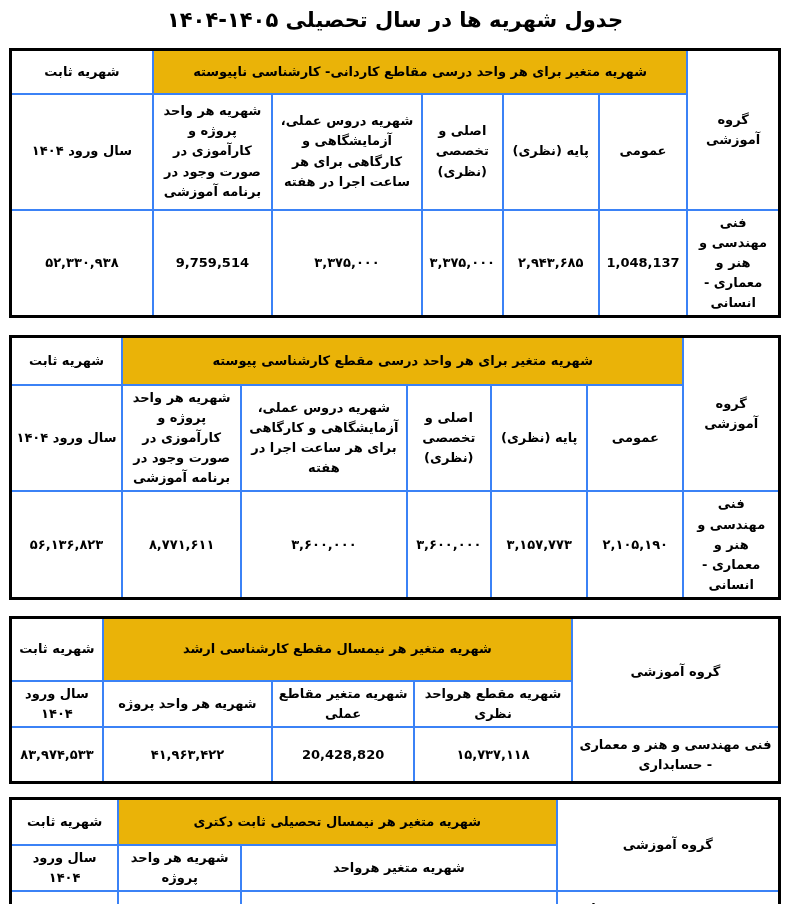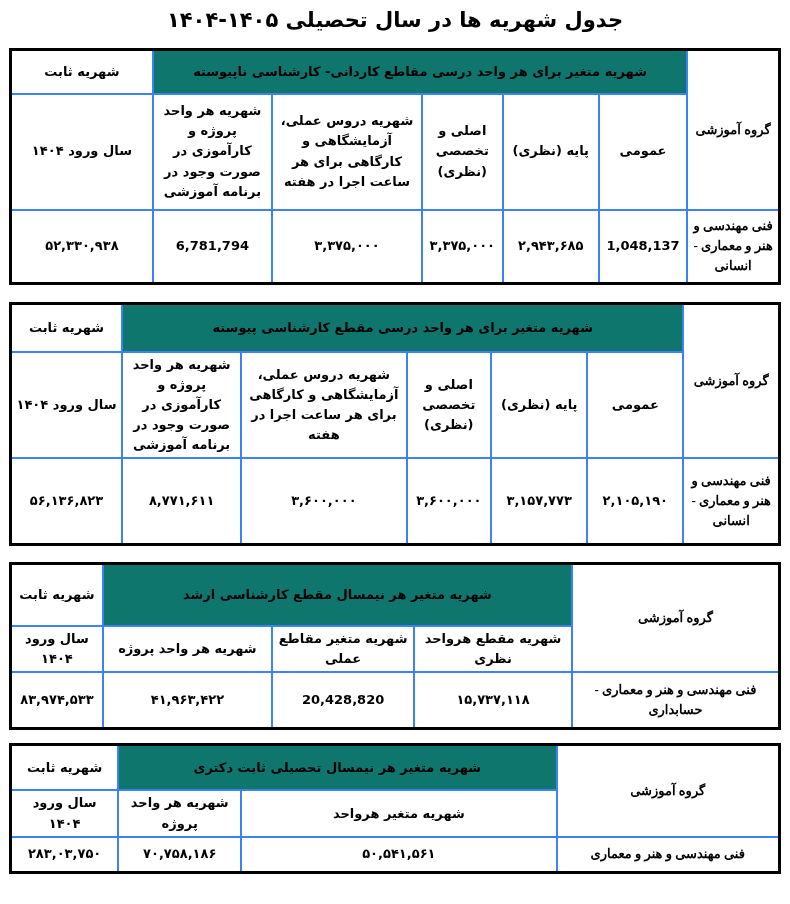--- a/index.html
+++ b/index.html
@@ -18,22 +18,22 @@
     direction:rtl;
   }
   table.t td{
     border:2px solid #3b82f6;
     text-align:center;vertical-align:middle;
     font-weight:700;font-size:13px;line-height:1.55;
     padding:2px 4px;box-sizing:border-box;
     overflow:hidden;
   }
   table.t{border:3px solid #000;}
-  td.c-group{border-left-width:3px;font-family:Liberation Serif, serif;}
-  td.var-h{background:#0f766e;font-size:15px;}
+  td.c-group{border-left-width:3px;}
+  td.var-h{background:#eab308;font-size:15px;}
   td.fixed-h{font-size:14px;}
   td.num{direction:ltr;}
   .t1{margin-bottom:17px;}
   .t2{margin-bottom:16px;}
   .t3{margin-bottom:13px;}
   .t1 .r1 td{height:44px;}
   .t1 .r2 td{height:116px;}
   .t1 .r3 td{height:74px;}
   .t2 .r1 td{height:48px;}
   .t2 .r2 td{height:96px;}
@@ -86,21 +86,21 @@
       <td>شهریه دروس عملی، آزمایشگاهی و کارگاهی برای هر ساعت اجرا در هفته</td>
       <td>شهریه هر واحد پروژه و کارآموزی در صورت وجود در برنامه آموزشی</td>
       <td>سال ورود ۱۴۰۴</td>
     </tr>
     <tr class="r3">
       <td class="c-group">فنی مهندسی و هنر و معماری - انسانی</td>
       <td class="num">1,048,137</td>
       <td class="num">۲,۹۴۳,۶۸۵</td>
       <td class="num">۳,۳۷۵,۰۰۰</td>
       <td class="num">۳,۳۷۵,۰۰۰</td>
-      <td class="num">6,781,794</td>
+      <td class="num">9,759,514</td>
       <td class="num">۵۲,۳۳۰,۹۳۸</td>
     </tr>
   </tbody>
     </table>
 
   <table class="t t2">
     <colgroup>
       <col class="cg">
         <col class="c1">
         <col class="c2">

